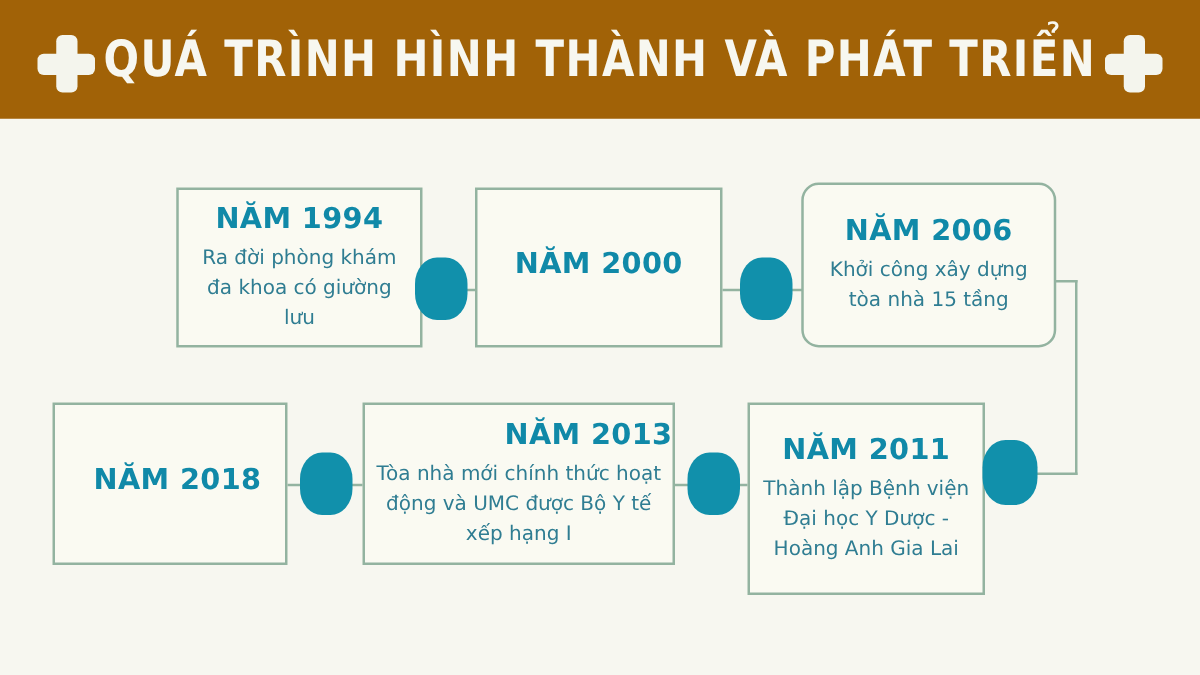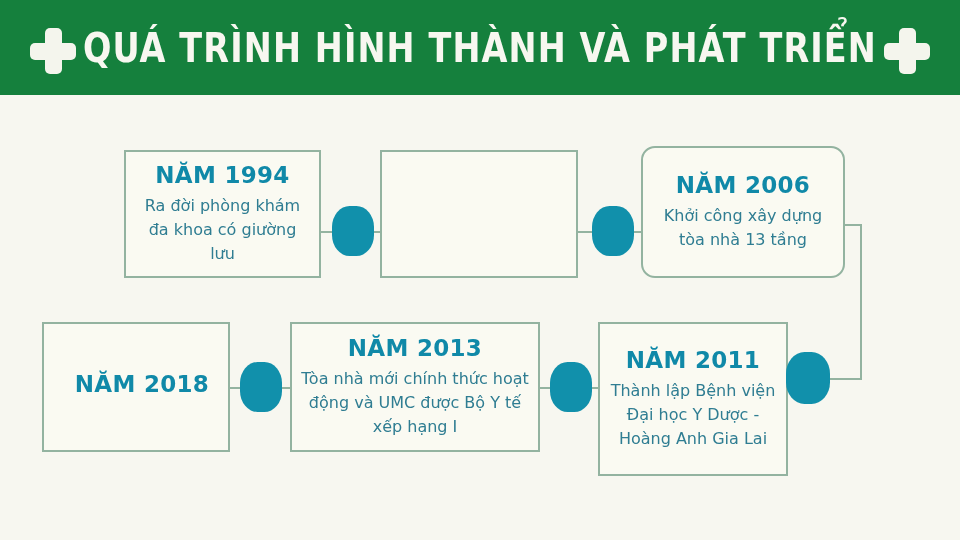--- a/index.html
+++ b/index.html
@@ -8,21 +8,21 @@
     width:960px;height:540px;overflow:hidden;
     background:#f7f7f0;
     font-family:"DejaVu Sans","Liberation Sans",sans-serif;
     position:relative;
   }
   #stage{position:relative;width:960px;height:540px;}
 
   
   .header{
     position:absolute;left:0;top:0;width:960px;height:95px;
-    background:#15803d;
+    background:#a16207;
     display:flex;align-items:center;justify-content:center;
   }
   .header-title{
     color:#f7f7f0;
     font-family:"DejaVu Sans Condensed","Liberation Sans Narrow","Liberation Sans",sans-serif;
     font-weight:700;
     font-size:40px;
     letter-spacing:1.2px;
     transform:scaleX(0.93);
     white-space:nowrap;
@@ -103,38 +103,39 @@
 
   <div class="conn" style="left:843px;top:224px;width:19px;height:2px;"></div>
   <div class="conn" style="left:860px;top:224px;width:2px;height:156px;"></div>
   <div class="conn" style="left:812px;top:378px;width:50px;height:2px;"></div>
 
   <div class="conn" style="left:228px;top:387px;width:22px;height:2px;"></div>
   <div class="conn" style="left:268px;top:387px;width:24px;height:2px;"></div>
   <div class="conn" style="left:538px;top:387px;width:22px;height:2px;"></div>
   <div class="conn" style="left:578px;top:387px;width:22px;height:2px;"></div>
 
-  <div class="card" style="left:124px;top:150px;width:197px;height:128px;align-items:center;">
+  <div class="card" style="left:141px;top:150px;width:197px;height:128px;align-items:center;">
     <div class="year">NĂM 1994</div>
     <div class="desc">Ra đời phòng khám đa khoa có giường lưu</div>
   </div>
 
   <div class="card" style="left:380px;top:150px;width:198px;height:128px;">
+    <div class="year">NĂM 2000</div>
   </div>
 
   <div class="card" style="left:641px;top:146px;width:204px;height:132px;border-radius:14px;">
     <div class="year">NĂM 2006</div>
-    <div class="desc">Khởi công xây dựng tòa nhà 13 tầng</div>
+    <div class="desc">Khởi công xây dựng tòa nhà 15 tầng</div>
   </div>
 
   <div class="card" style="left:42px;top:322px;width:188px;height:130px;padding-left:12px;">
     <div class="year">NĂM 2018</div>
   </div>
 
-  <div class="card" style="left:290px;top:322px;width:250px;height:130px;">
+  <div class="card" style="left:290px;top:322px;width:250px;height:130px;align-items:flex-end;">
     <div class="year">NĂM 2013</div>
     <div class="desc">Tòa nhà mới chính thức hoạt động và UMC được Bộ Y tế xếp hạng I</div>
   </div>
 
   <div class="card" style="left:598px;top:322px;width:190px;height:154px;">
     <div class="year">NĂM 2011</div>
     <div class="desc">Thành lập Bệnh viện Đại học Y Dược - Hoàng Anh Gia Lai</div>
   </div>
 
   <div class="pill" style="left:332px;top:206px;width:42px;height:50px;"></div>

